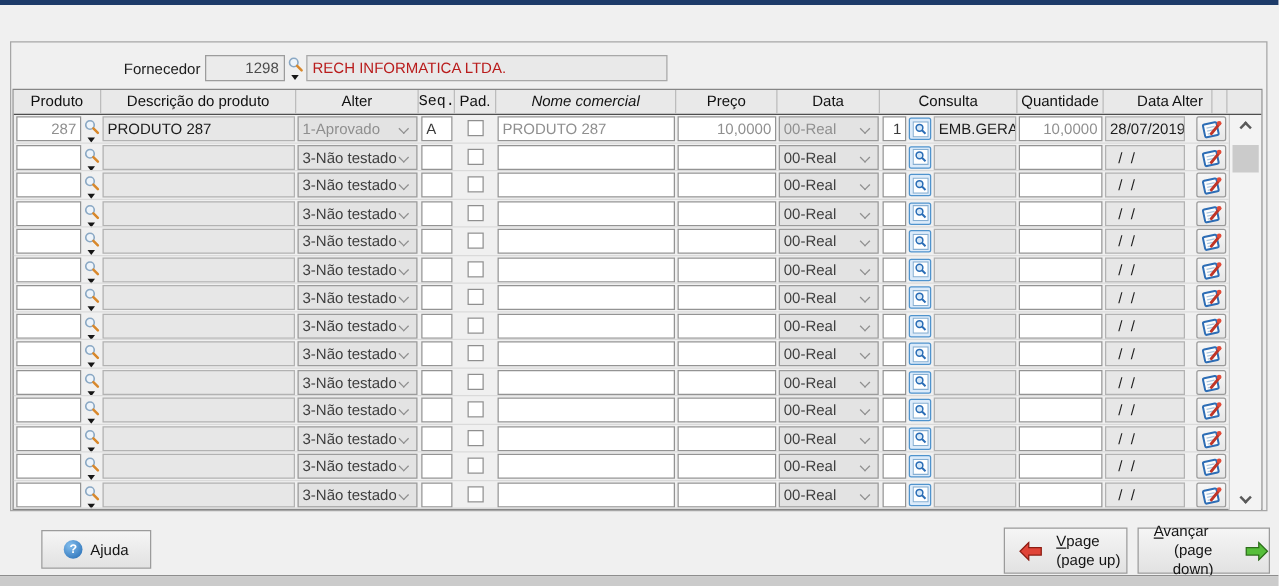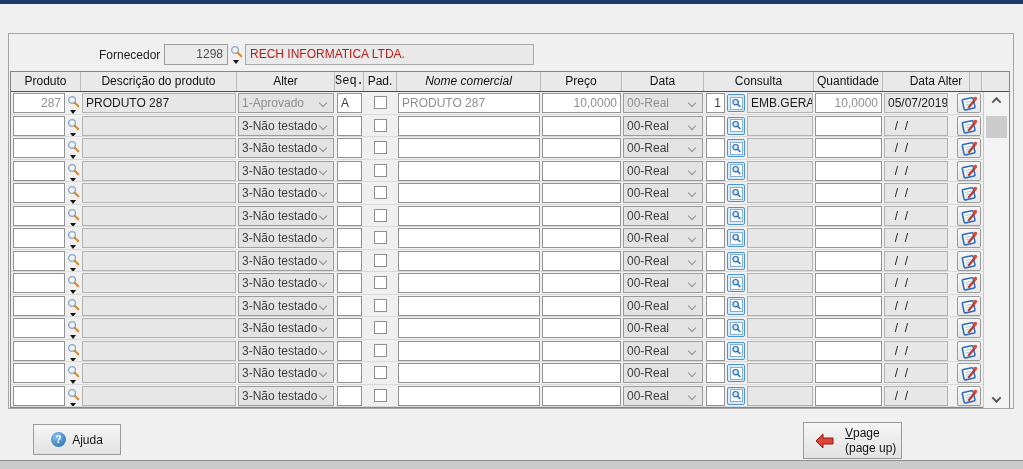--- a/index.html
+++ b/index.html
@@ -138,21 +138,21 @@
           <input class="fld c-en" value="1" style="">
           <span class="embbtn">
             <svg width="13" height="13" viewBox="0 0 13 13">
               <rect x="0.5" y="0.5" width="12" height="12" fill="#fff" stroke="#86aed2"></rect>
               <circle cx="5.6" cy="5.2" r="2.7" fill="#d6e8f8" stroke="#2a6db6" stroke-width="1.2"></circle>
               <line x1="7.6" y1="7.2" x2="10.4" y2="10" stroke="#2a6db6" stroke-width="1.6"></line>
             </svg>
           </span>
           <div class="fld gray c-ef">EMB.GERAL</div>
           <input class="fld c-qt g1" value="10,0000" style="">
-          <div class="fld gray c-dt">05/07/2019</div>
+          <div class="fld gray c-dt">28/07/2019</div>
           <span class="editbtn">
             <svg width="17" height="16" viewBox="0 0 17 16">
               <g transform="rotate(-12 8 9)">
                 <rect x="2.2" y="3.5" width="11" height="10.5" rx="1.2" fill="#fdfdfd" stroke="#2d6db5" stroke-width="1.6"></rect>
                 <line x1="4.6" y1="6.8" x2="11.2" y2="6.8" stroke="#a9c4de" stroke-width="1"></line>
                 <line x1="4.6" y1="9.2" x2="11.2" y2="9.2" stroke="#a9c4de" stroke-width="1"></line>
                 <line x1="4.6" y1="11.6" x2="9.2" y2="11.6" stroke="#a9c4de" stroke-width="1"></line>
               </g>
               <line x1="8" y1="12" x2="13.8" y2="5" stroke="#c03527" stroke-width="2.2" stroke-linecap="round"></line>
               <circle cx="14.3" cy="3.6" r="1.9" fill="#e14a38"></circle>
@@ -740,16 +740,27 @@
       <svg width="19" height="16" viewBox="0 0 19 16">
           <path d="M8 1 L8 5 L18 5 L18 11 L8 11 L8 15 L1 8 Z" fill="#e04438" stroke="#8c1c12" stroke-width="1"></path>
         </svg>
     </span>
     <span class="lines">
       <span class="l1"><u>V</u><span>page</span></span>
       <span class="l2">(page up)</span>
     </span>
   </button>
 
+  <button class="wbtn fwd">
+    <span class="lines">
+      <span class="l1"><u>A</u><span>vançar</span></span>
+      <span class="l2">(page down)</span>
+    </span>
+    <span class="arr">
+      <svg width="19" height="16" viewBox="0 0 19 16">
+          <path d="M11 1 L11 5 L1 5 L1 11 L11 11 L11 15 L18 8 Z" fill="#56be3a" stroke="#2c6e1a" stroke-width="1"></path>
+        </svg>
+    </span>
+  </button>
 
   <div class="botline"></div>
   <div class="botstrip"></div>
 </div>
 
 </body></html>

